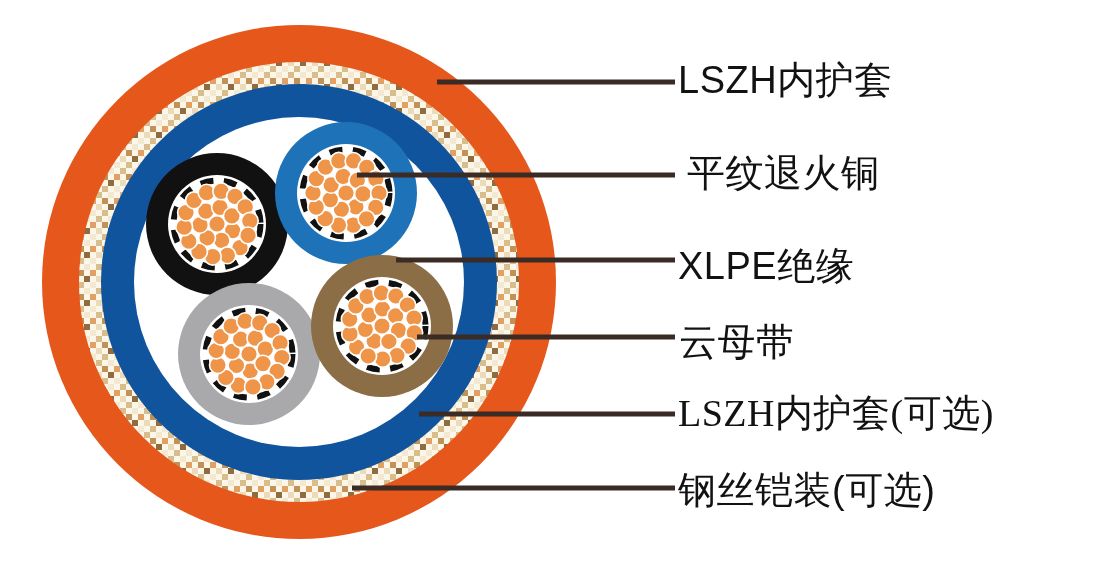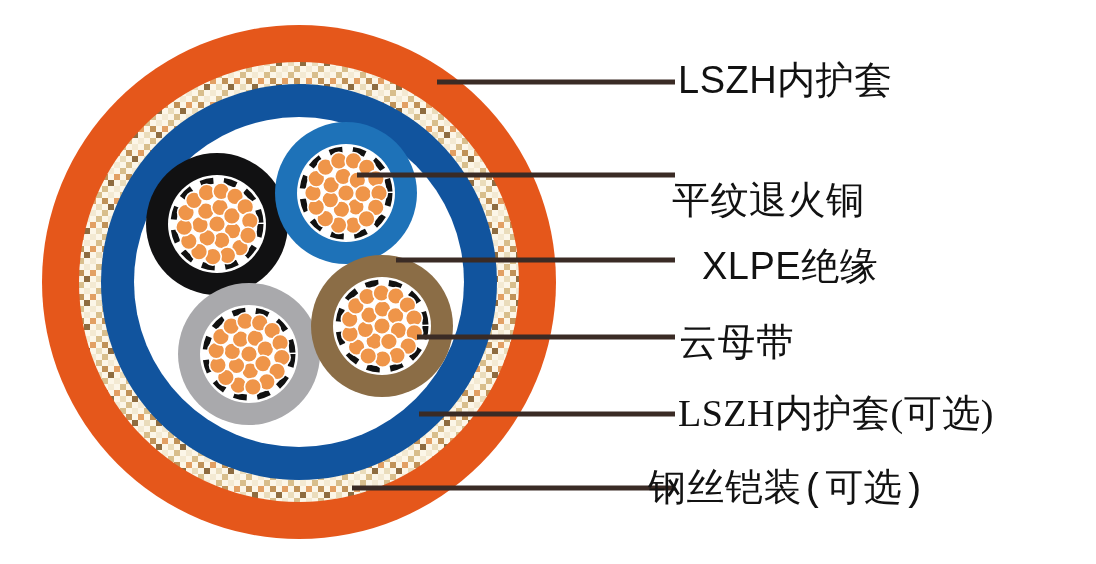--- a/index.html
+++ b/index.html
@@ -147,19 +147,19 @@
         <line x1="357" y1="175" x2="675" y2="175" stroke="#3A2B25" stroke-width="5"></line>
         <line x1="396" y1="260" x2="675" y2="260" stroke="#3A2B25" stroke-width="5"></line>
         <line x1="417" y1="337" x2="675" y2="337" stroke="#3A2B25" stroke-width="5"></line>
         <line x1="419" y1="414" x2="675" y2="414" stroke="#3A2B25" stroke-width="5"></line>
         <line x1="352" y1="488" x2="675" y2="488" stroke="#3A2B25" stroke-width="5"></line>
       </g>
   </svg>
 
   <div id="labels">
     <div class="label" style="left: 678px; top: 54px;">LSZH内护套</div>
-    <div class="label" style="left: 672px; top: 147px; margin-top: 27px;">平纹退火铜</div>
-    <div class="label" style="left: 678px; top: 240px; margin-left: 24px;">XLPE绝缘</div>
+    <div class="label" style="left: 687px; top: 147px;">平纹退火铜</div>
+    <div class="label" style="left: 678px; top: 240px;">XLPE绝缘</div>
     <div class="label" style="left: 679px; top: 316px;">云母带</div>
     <div class="label" style="left: 678px; top: 387px; font-family: Liberation Serif, serif;">LSZH内护套(可选)</div>
-    <div class="label" style="left: 648px; top: 464px; font-family: Liberation Mono, monospace;">钢丝铠装(可选)</div>
+    <div class="label" style="left: 678px; top: 464px;">钢丝铠装(可选)</div>
   </div>
 </div>
 
 </body></html>

